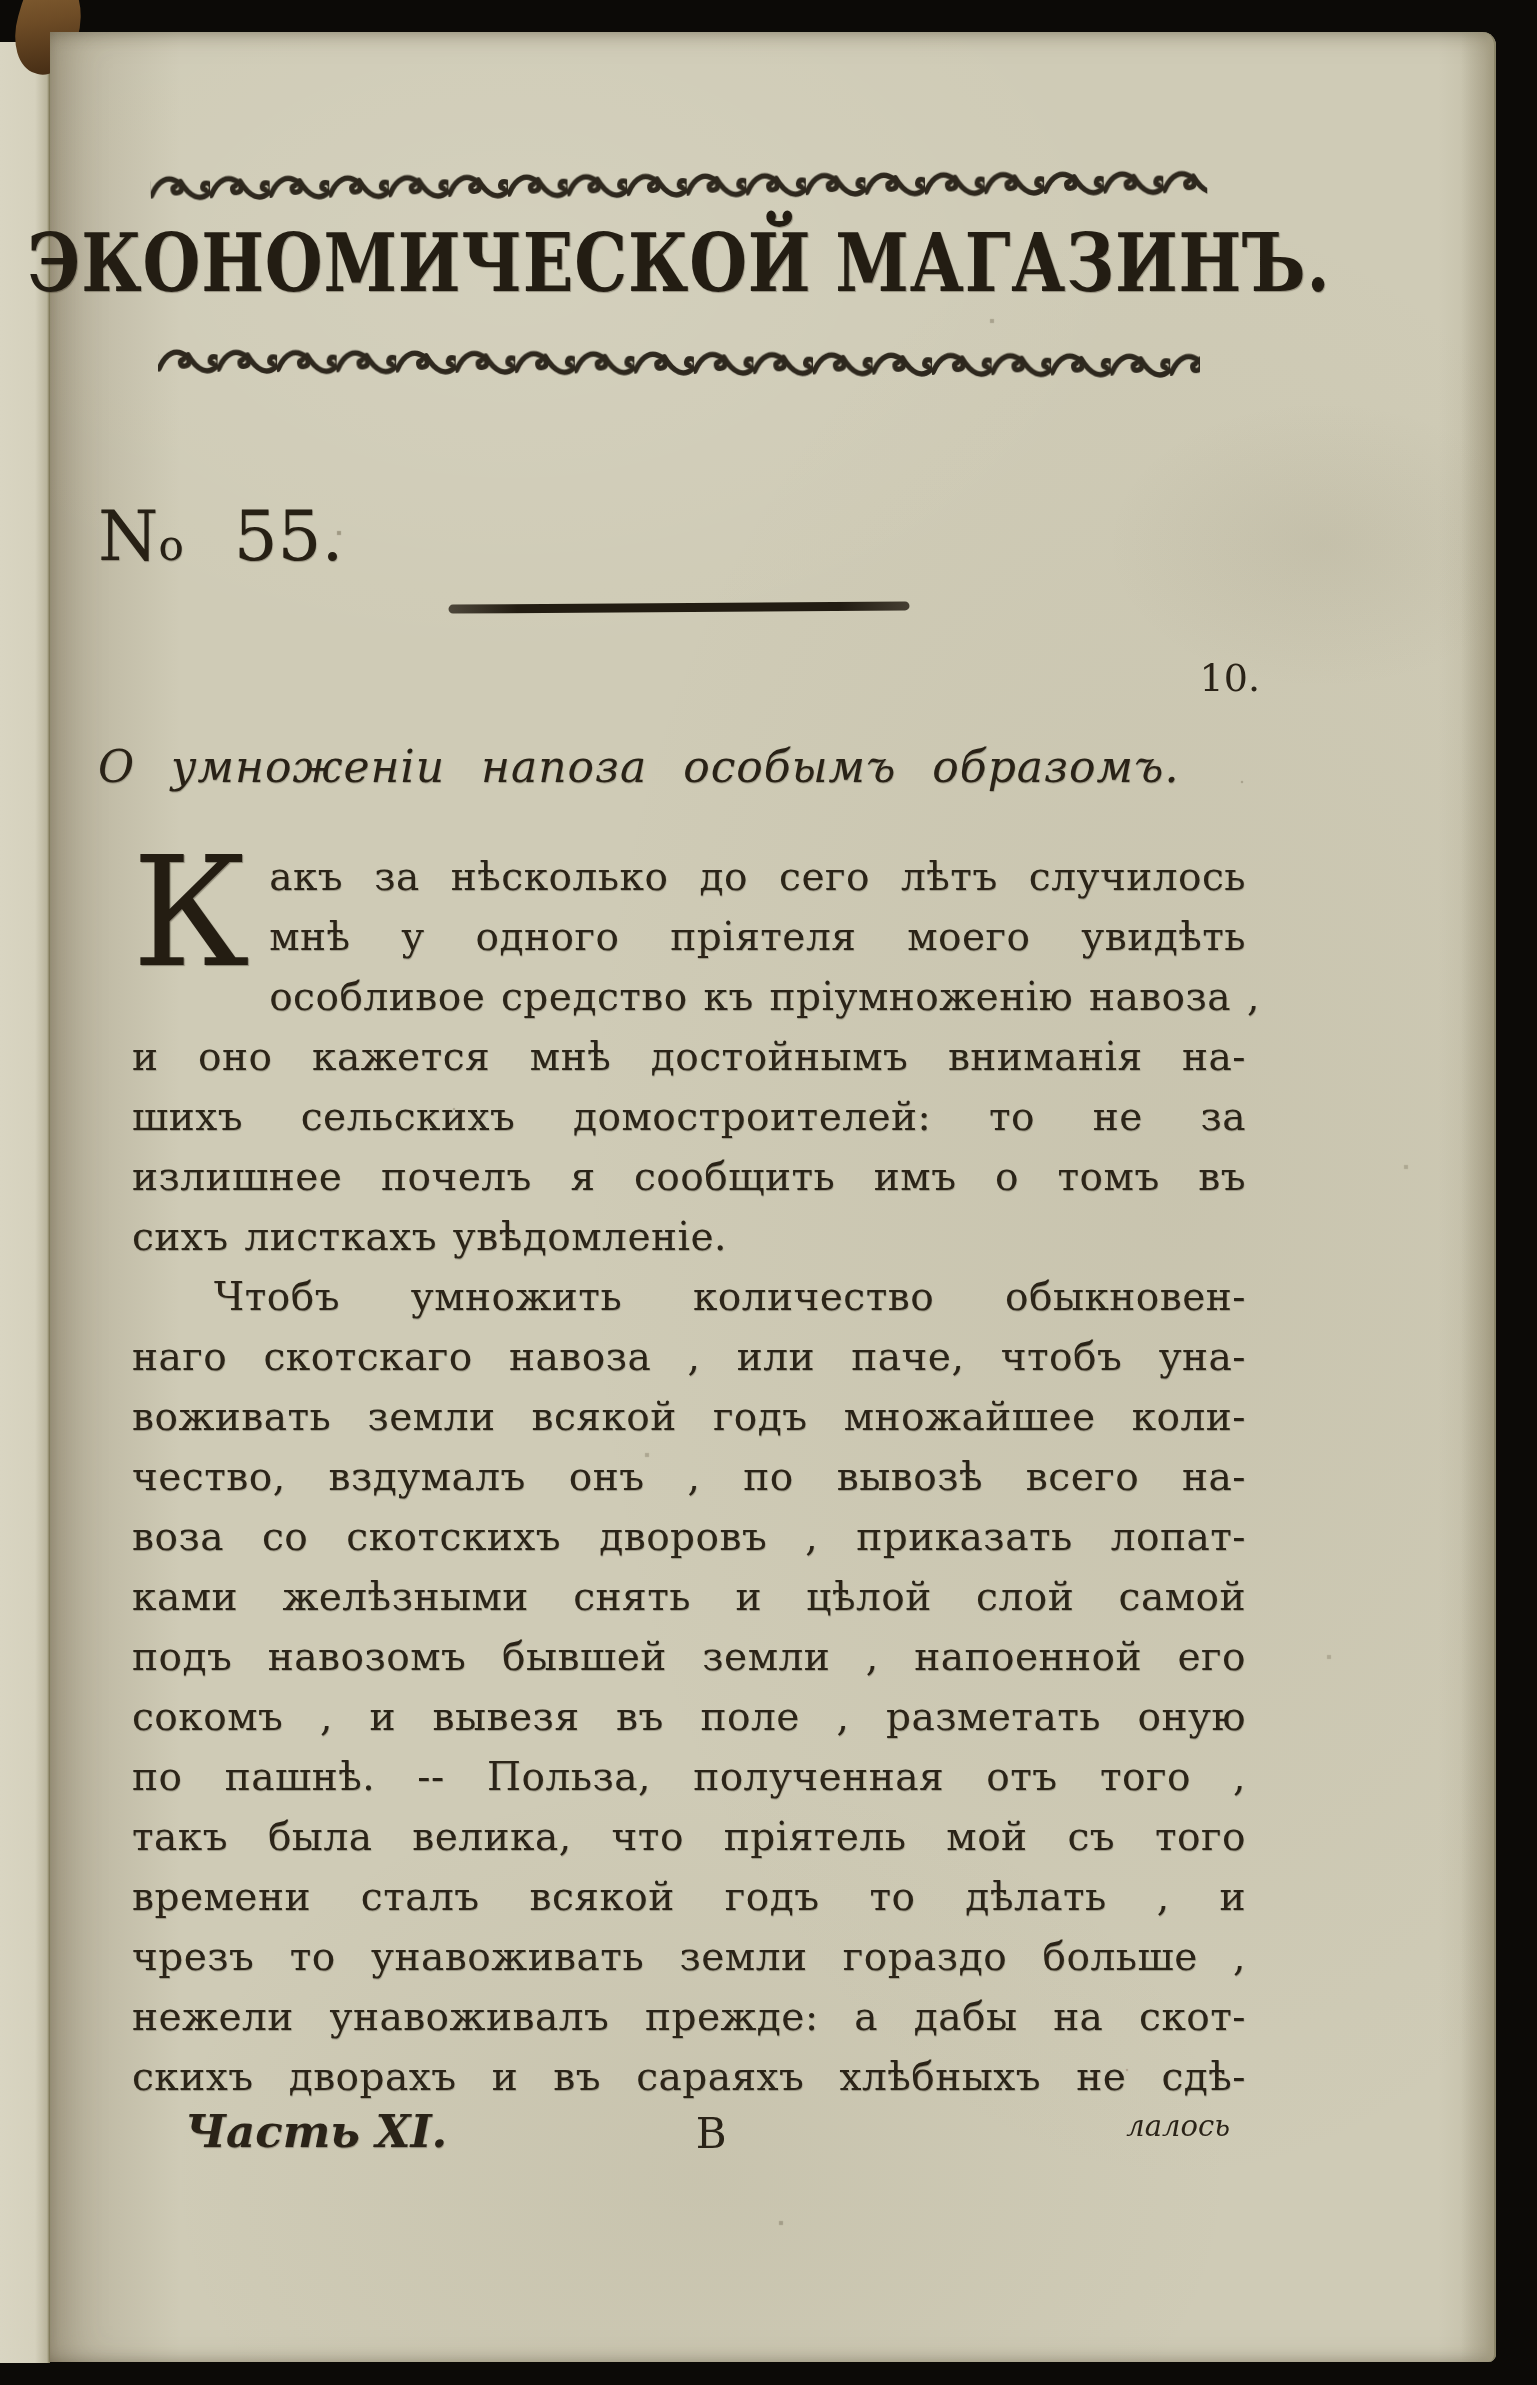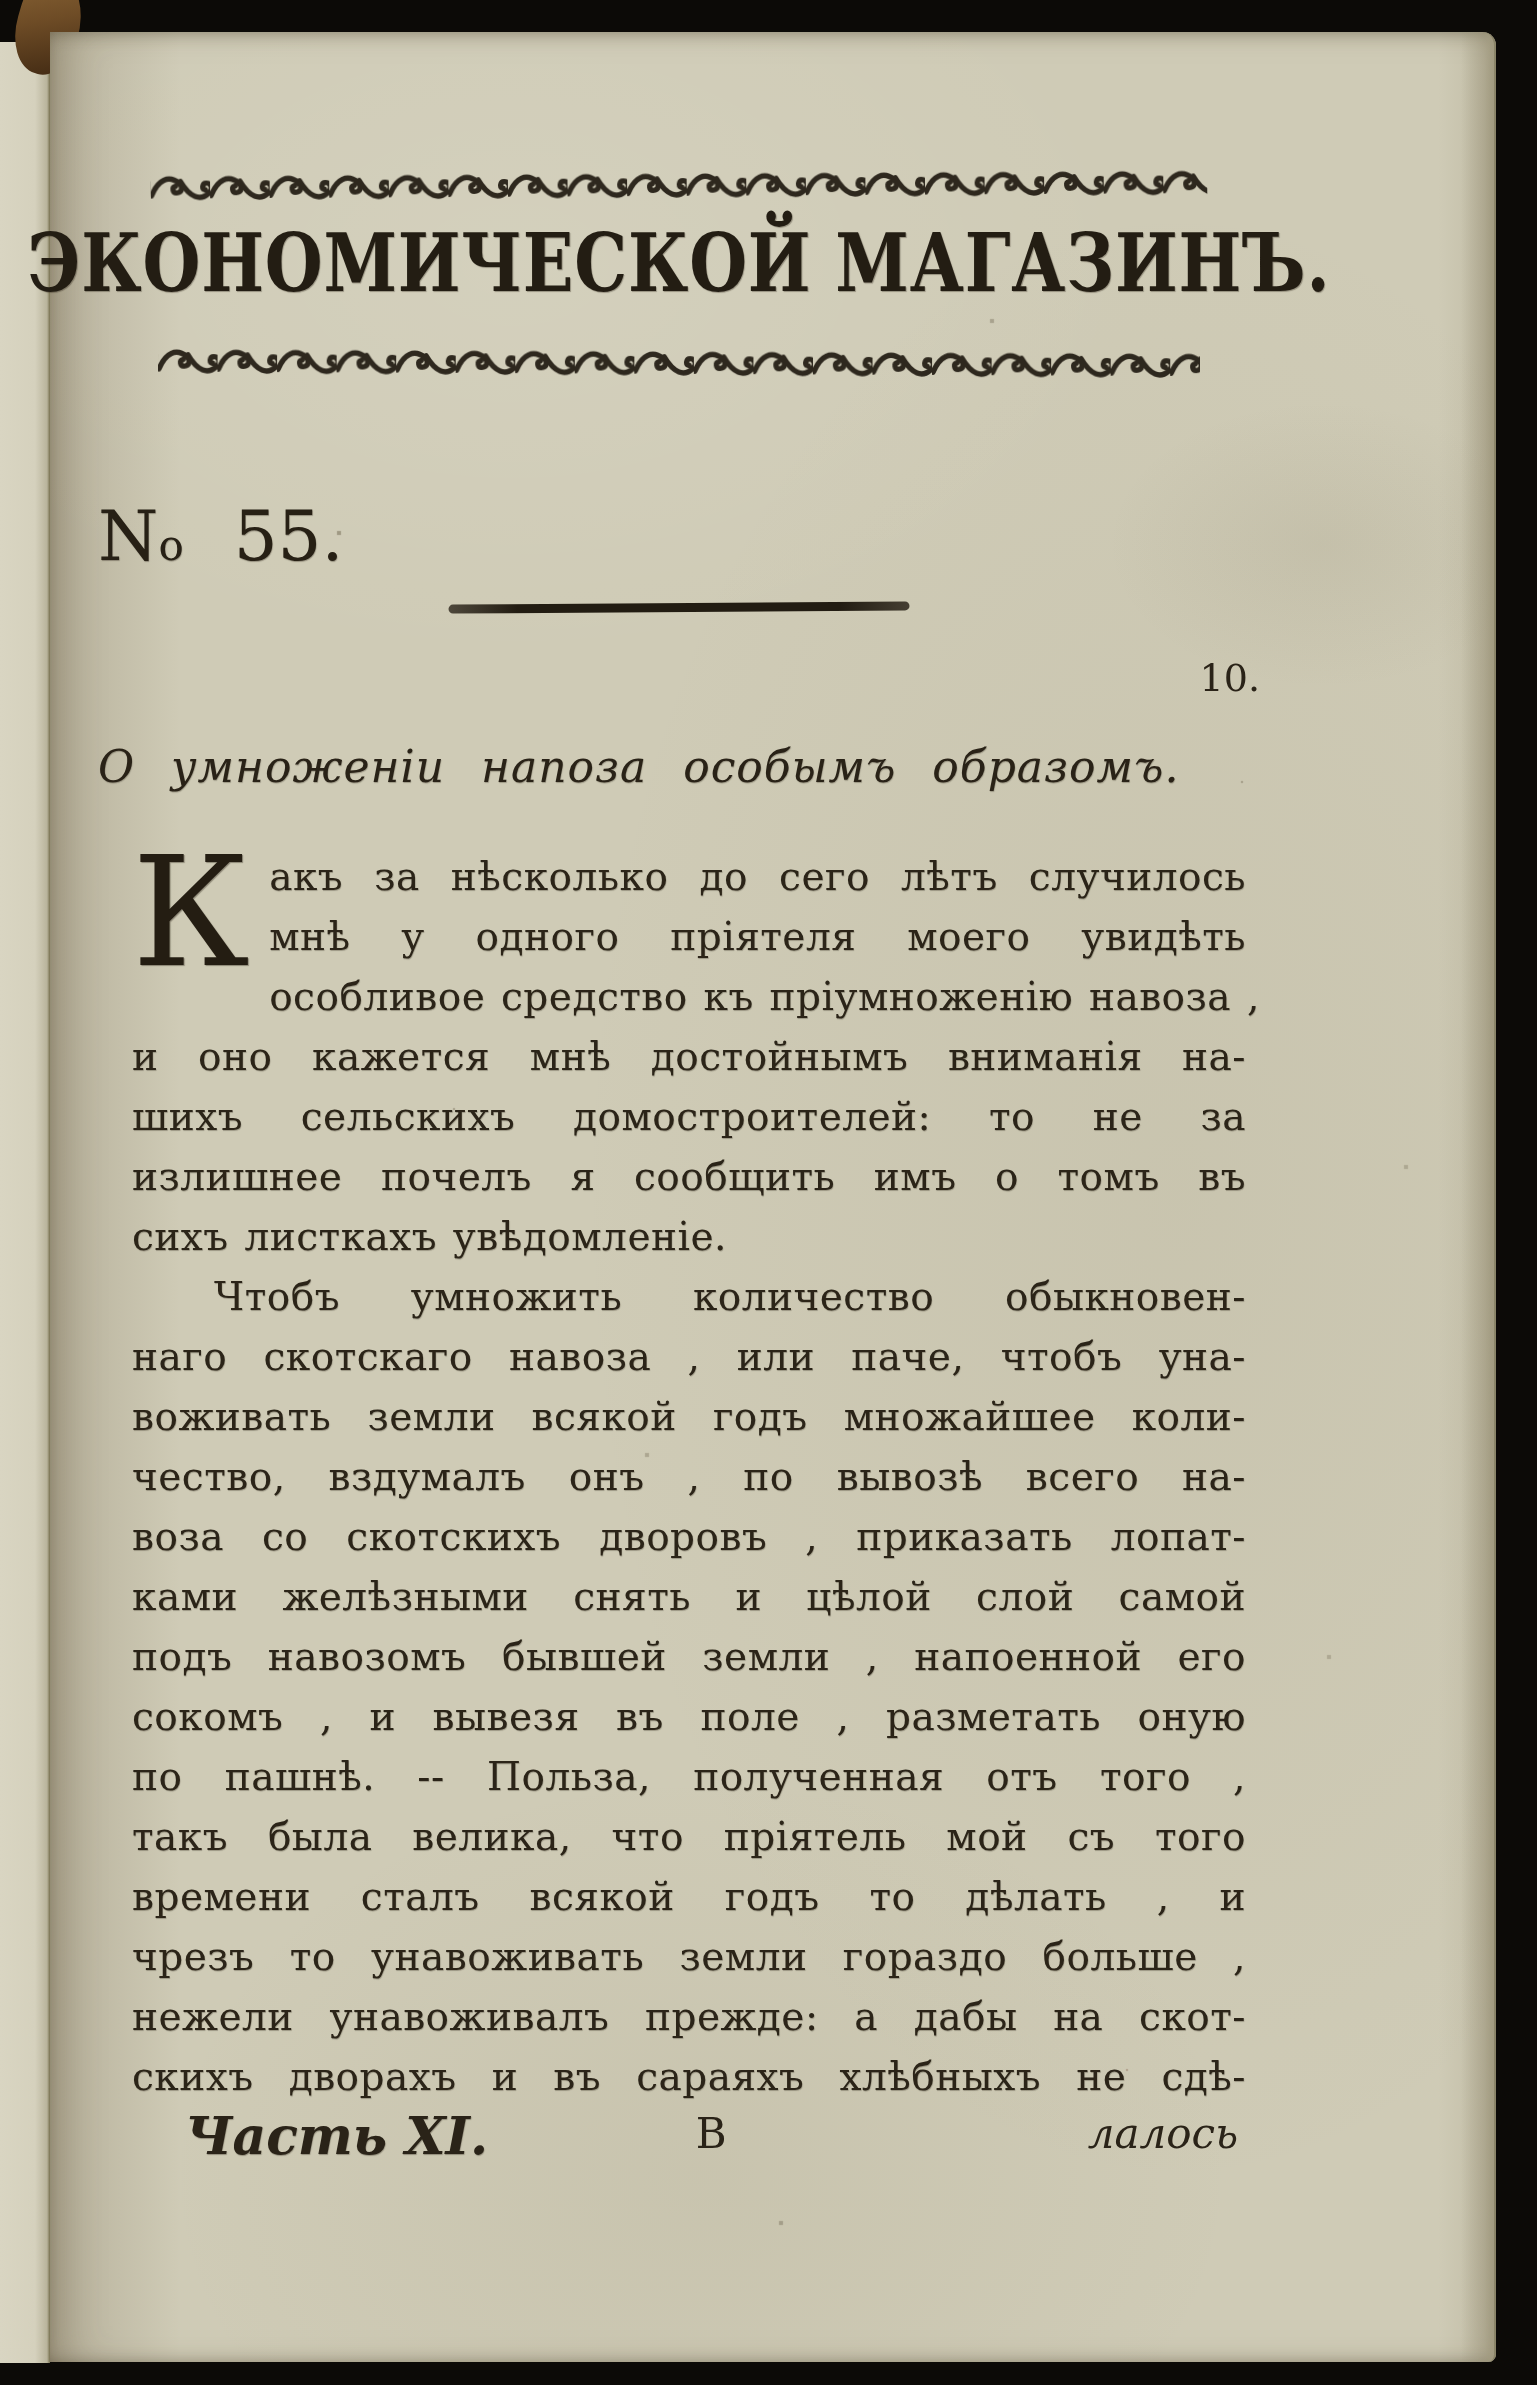--- a/index.html
+++ b/index.html
@@ -177,32 +177,32 @@
 
   .footer {
     position: absolute;
     left: 34px; top: 2073px;
     width: 1114px; height: 61px;
     color: #2a2318;
   }
   .part-label {
     position: absolute; left: 53px; top: 0;
     font-style: italic; font-weight: bold;
-    font-size: 52px;
+    font-size: 45px;
     text-shadow: 0.5px 0.5px 1px rgba(40,32,20,0.35);
   }
   .signature-mark {
     position: absolute; left: 52%; top: 3.8px;
     transform: translateX(-50%);
     font-size: 42px;
   }
   .catchword {
-    position: absolute; right: 8px; top: 3.8px;
+    position: absolute; right: 16px; top: 3.8px;
     font-style: italic;
-    font-size: 42px;
+    font-size: 29px;
   }
 </style>
 </head>
 <body>
 
 <div class="prev-page-strip"></div>
 <div class="leather-corner"></div>
 
 <div class="page">
   <div class="specks"></div>

